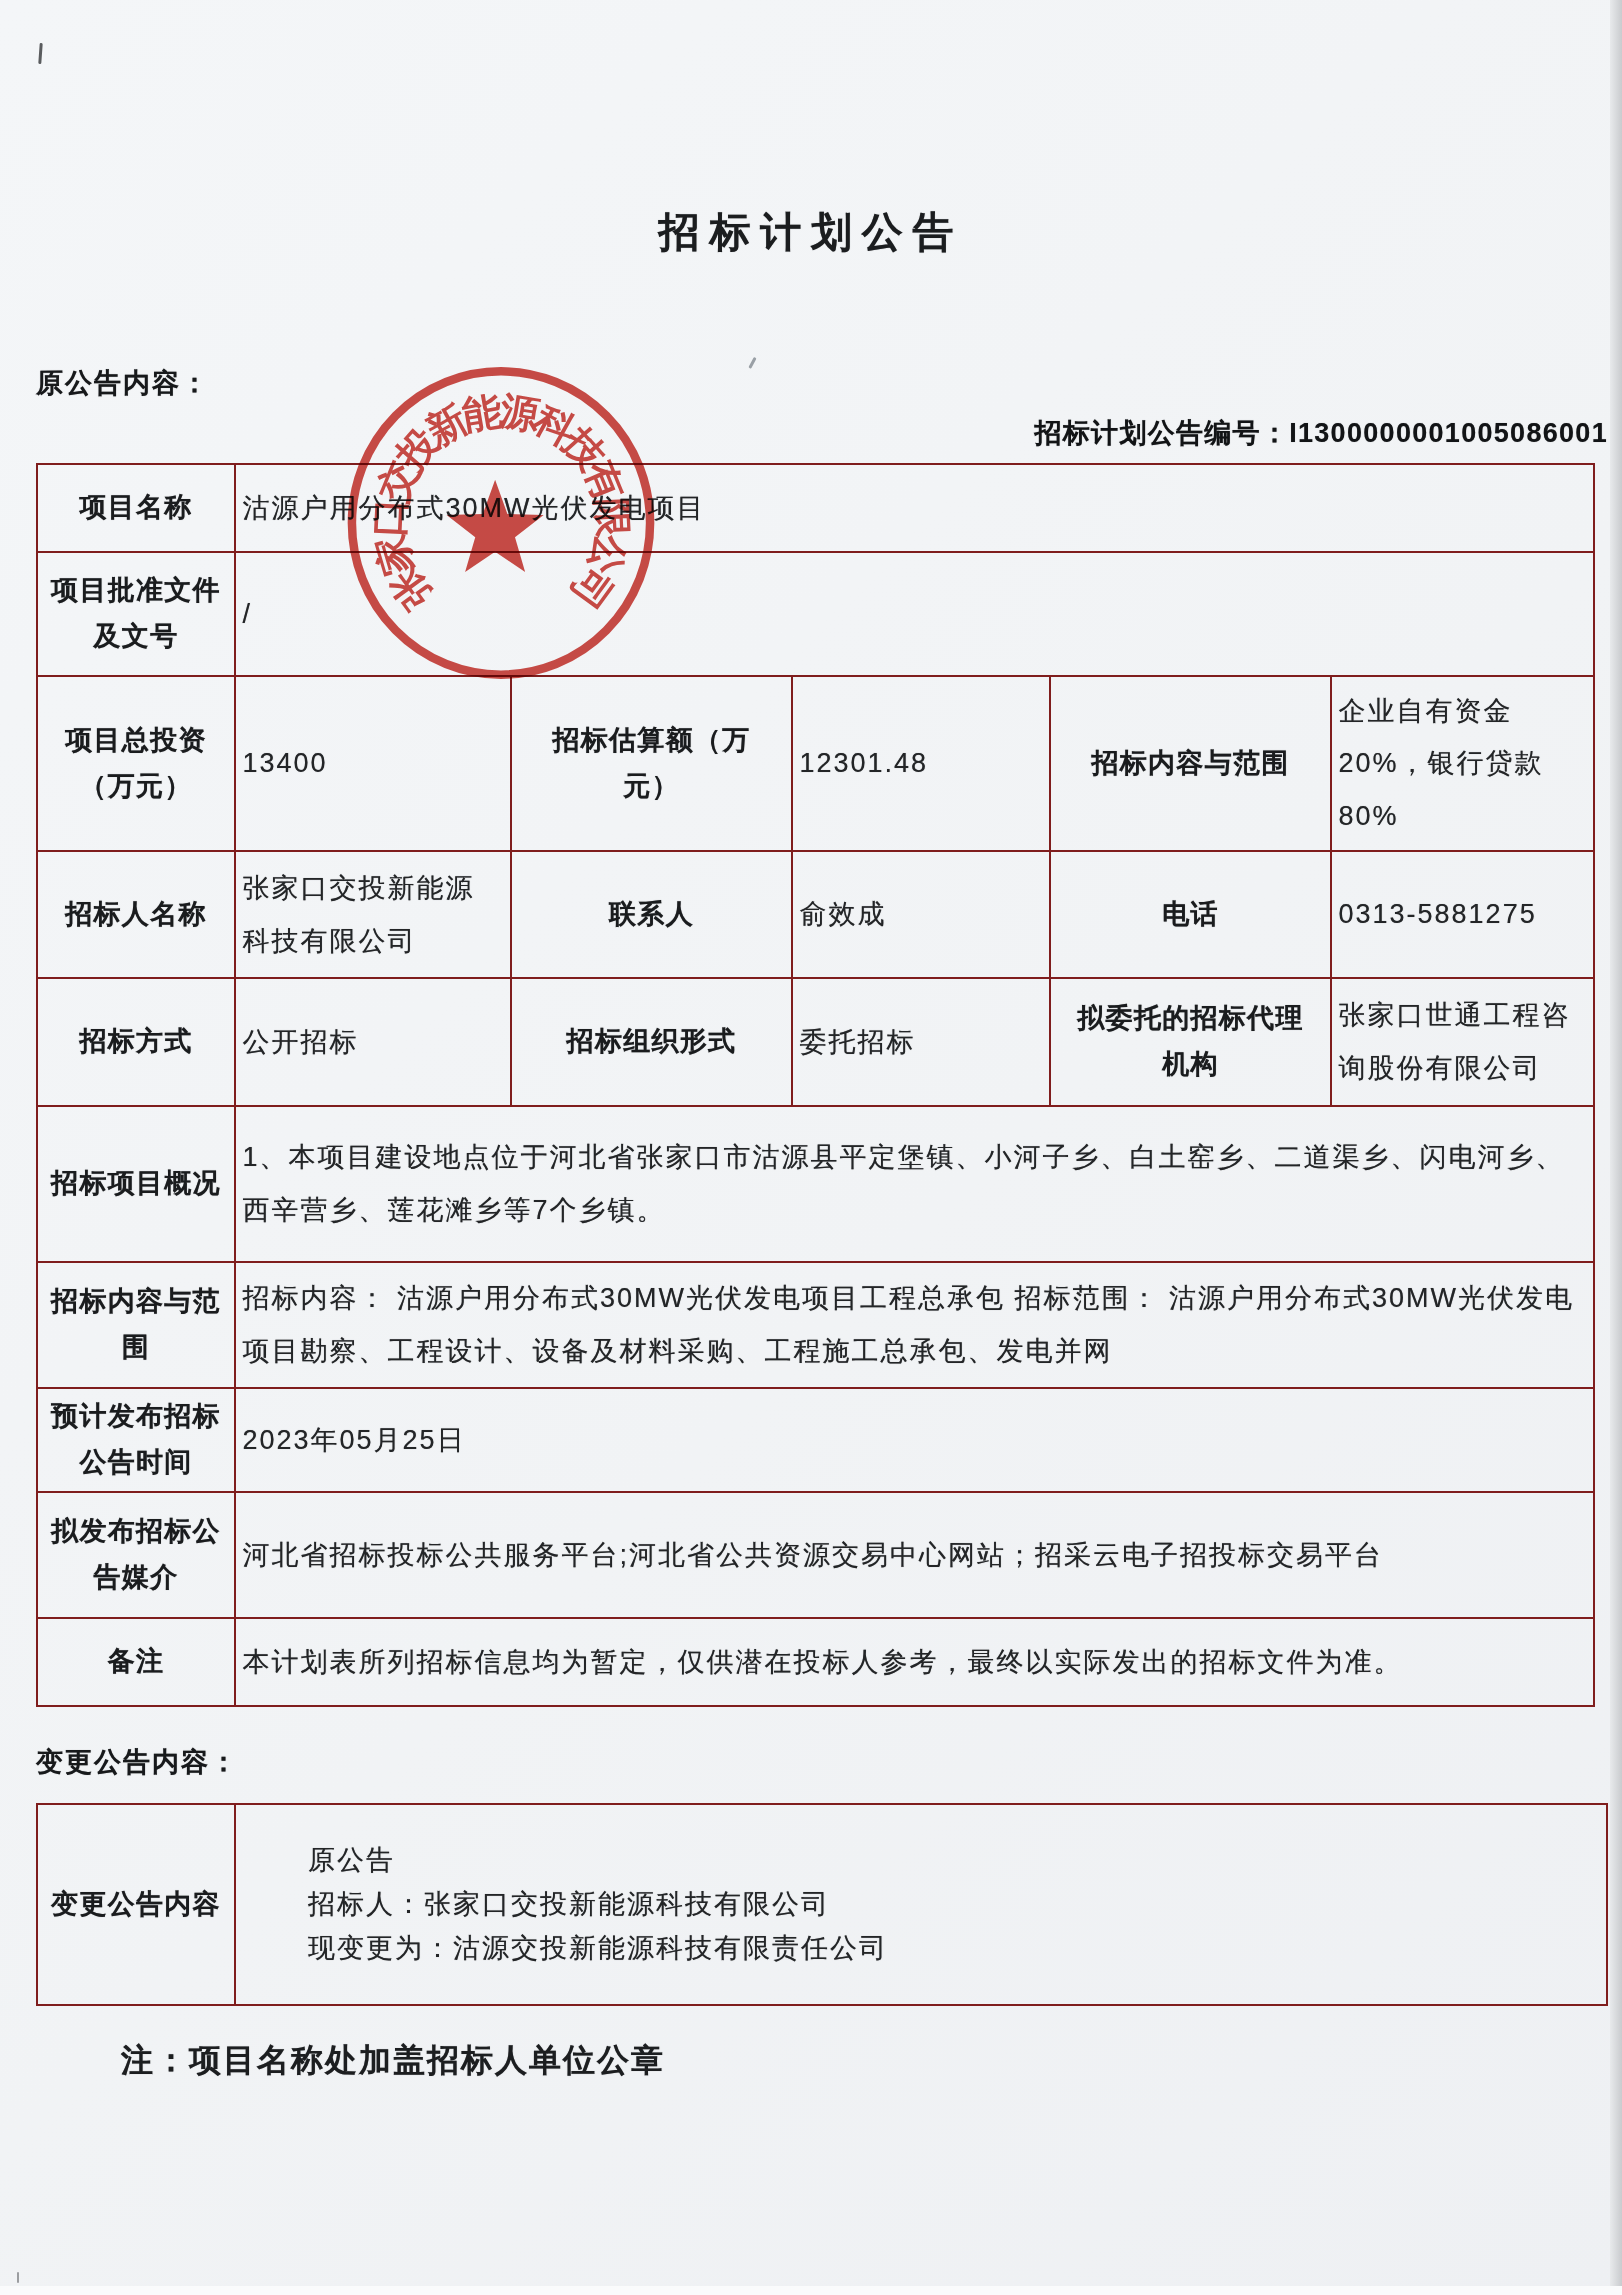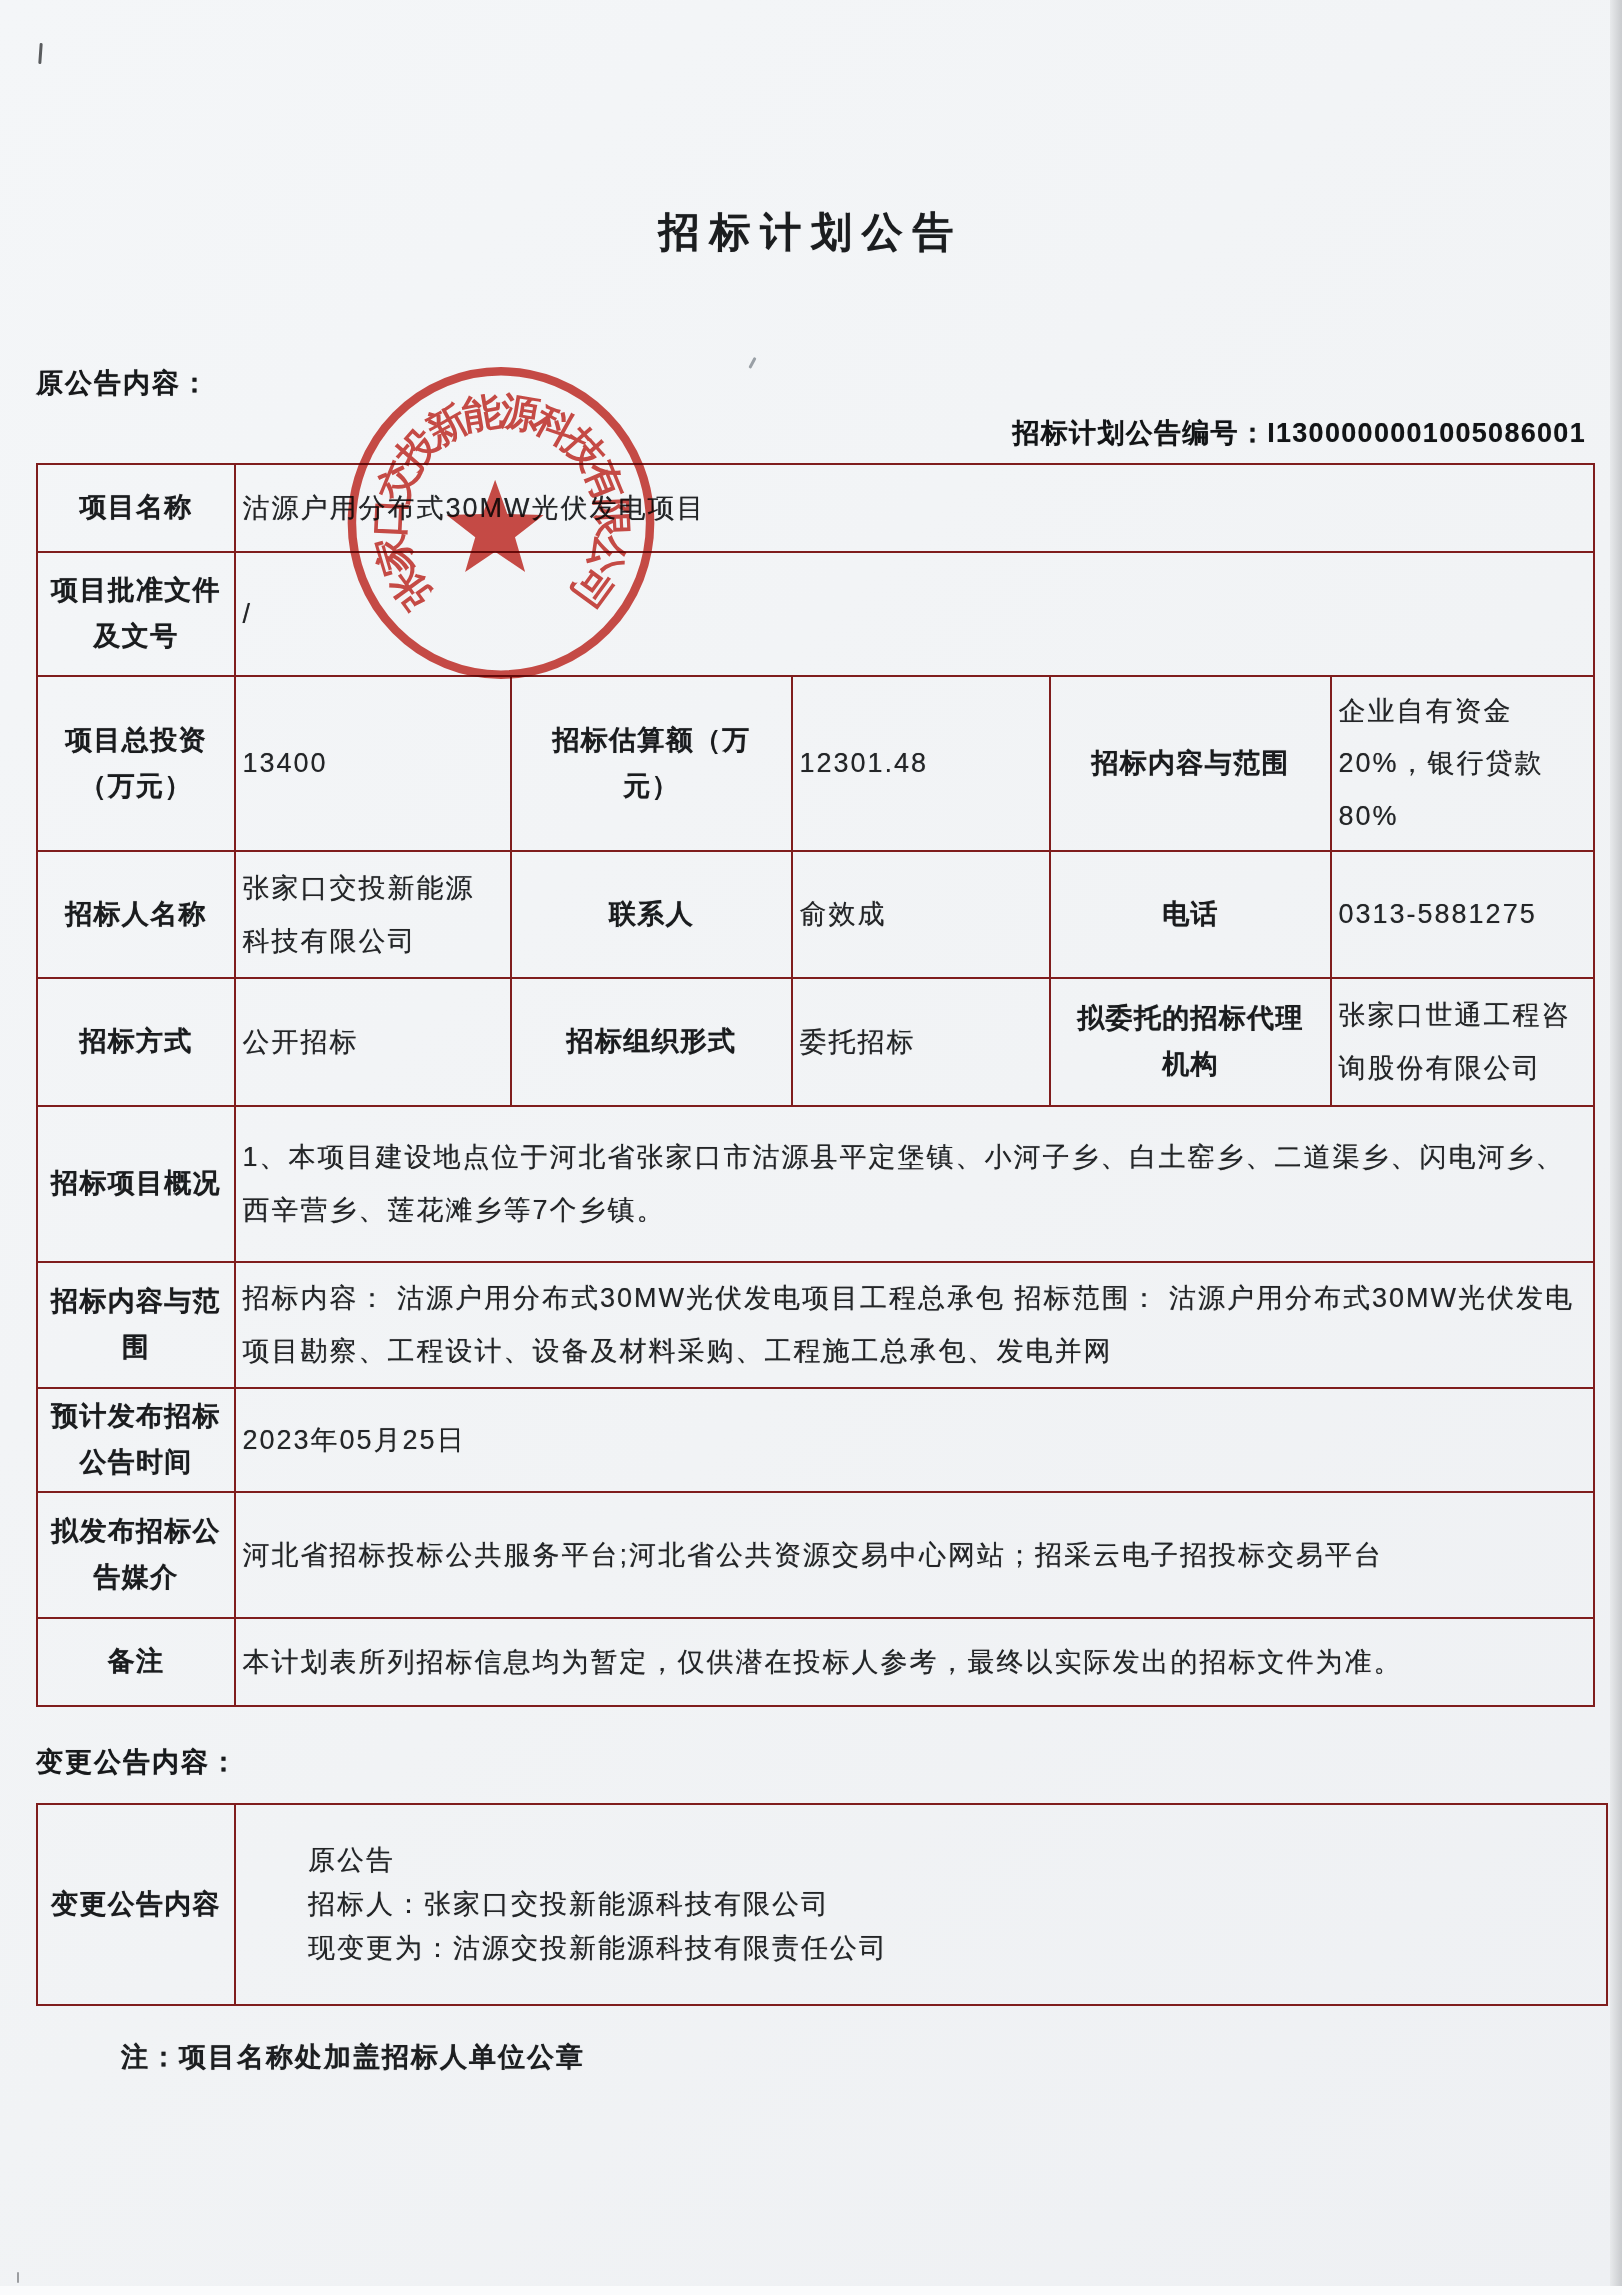--- a/index.html
+++ b/index.html
@@ -16,21 +16,21 @@
     text-align:center;font-size:41px;font-weight:bold;letter-spacing:9.8px;
     color:#1b1d1f;
   }
   .section-label{
     position:absolute;left:36px;
     font-size:27px;font-weight:bold;letter-spacing:2px;color:#17191b;
   }
   #section1-label{top:365px;}
   #section2-label{top:1744px;}
   #plan-no{
-    position:absolute;top:415px;right:36px;
+    position:absolute;top:415px;right:14px;
     font-size:27px;font-weight:bold;letter-spacing:1.3px;color:#121416;
   }
   table.sheet{
     position:absolute;left:36px;
     border-collapse:collapse;table-layout:fixed;
     background:transparent;
   }
   #table1{top:463px;width:1559px;}
   #table2{top:1803px;width:1570px;}
   .sheet td{
@@ -57,21 +57,21 @@
   .w360{display:inline-block;max-width:236px;}
   .h1{height:88px}.h2{height:124px}.h3{height:175px}.h4{height:127px}
   .h5{height:128px}.h6{height:156px}.h7{height:126px}.h8{height:104px}
   .h9{height:126px}.h10{height:88px}
   .blockline{display:block;}
   #table2 .val{padding-left:72px;line-height:1.0;}
   .t2line{display:block;margin:17px 0;letter-spacing:2px;}
   #table2 td{height:189px;}
   #footnote{
     position:absolute;left:121px;top:2039px;
-    font-size:27px;font-weight:bold;letter-spacing:2px;color:#1c1e20;
+    font-size:32px;font-weight:bold;letter-spacing:2px;color:#1c1e20;
   }
   
   #stamp{
     position:absolute;left:331px;top:353px;width:340px;height:340px;
     mix-blend-mode:multiply;opacity:.88;
     filter:blur(0.3px);
   }
   #stamp text{
     font-family:"Liberation Serif",serif;font-weight:bold;font-size:60px;
   }

